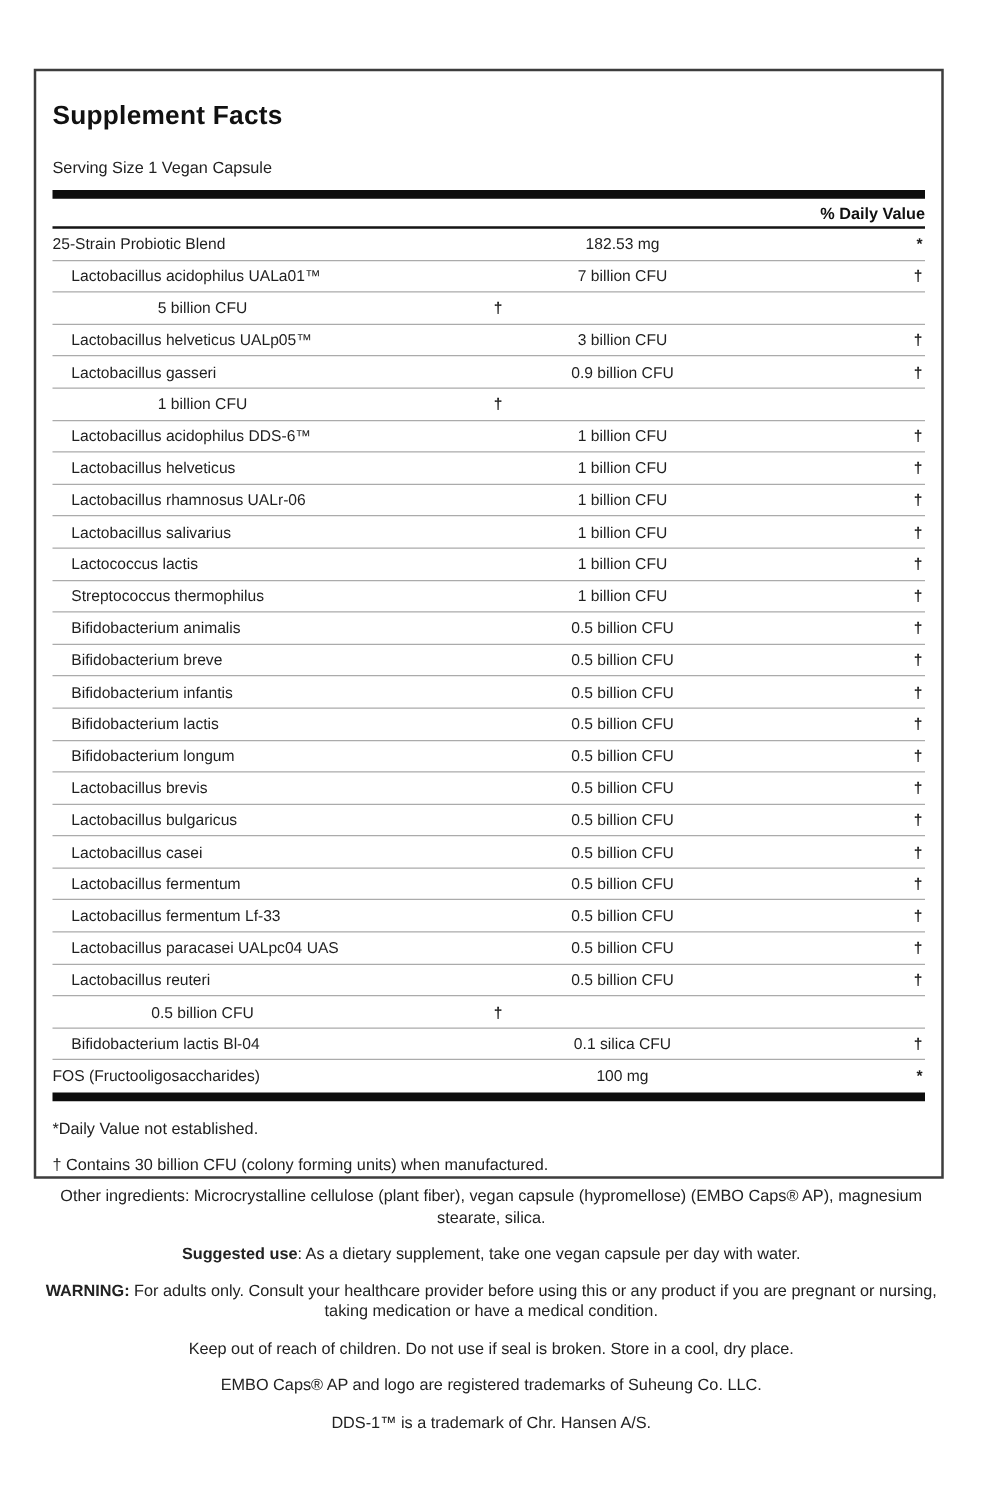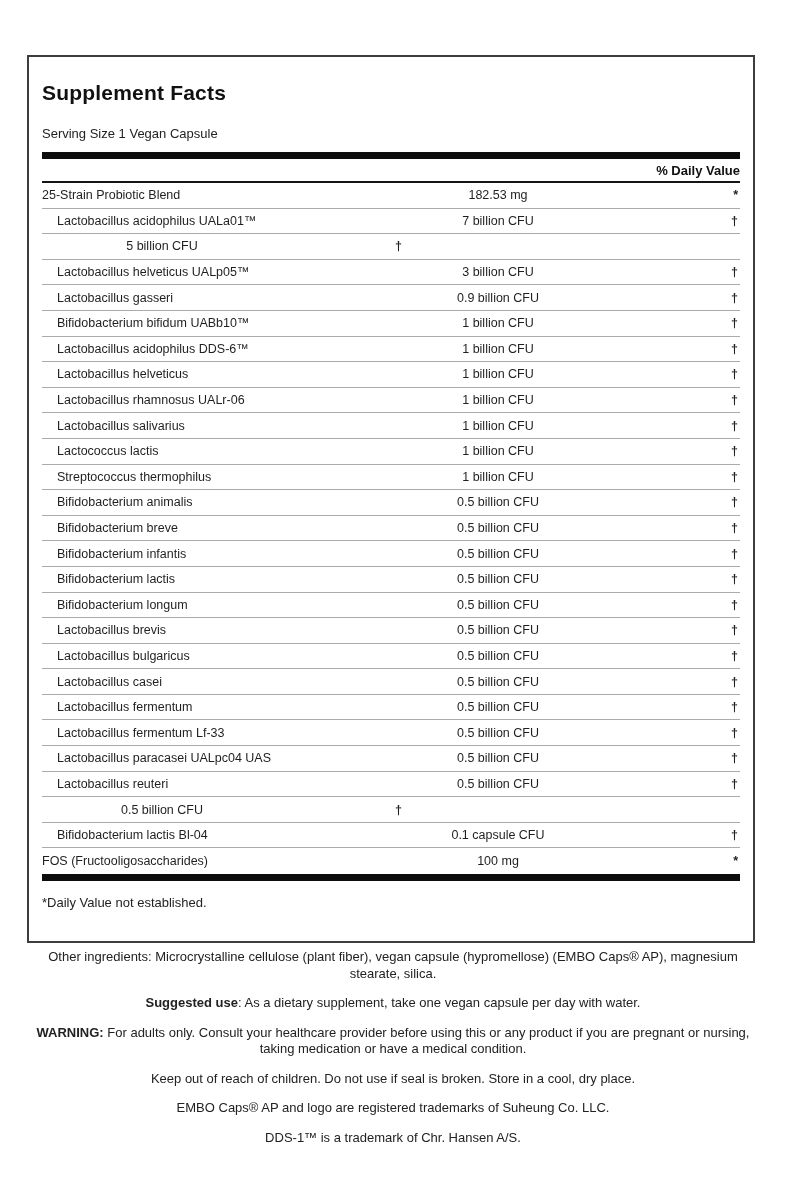--- a/index.html
+++ b/index.html
@@ -74,21 +74,20 @@
           <span class="cell name">Lactobacillus helveticus UALp05™</span>
           <span class="cell amount">3 billion CFU</span>
           <span class="cell dv">†</span>
         </div>
         <div class="row indent">
           <span class="cell name">Lactobacillus gasseri</span>
           <span class="cell amount">0.9 billion CFU</span>
           <span class="cell dv">†</span>
         </div>
         <div class="row indent">
-          <span class="cell name">Bifidobacterium bifidum UABb10™</span>
           <span class="cell amount">1 billion CFU</span>
           <span class="cell dv">†</span>
         </div>
         <div class="row indent">
           <span class="cell name">Lactobacillus acidophilus DDS-6™</span>
           <span class="cell amount">1 billion CFU</span>
           <span class="cell dv">†</span>
         </div>
         <div class="row indent">
           <span class="cell name">Lactobacillus helveticus</span>
@@ -174,33 +173,34 @@
           <span class="cell name">Lactobacillus reuteri</span>
           <span class="cell amount">0.5 billion CFU</span>
           <span class="cell dv">†</span>
         </div>
         <div class="row indent">
           <span class="cell amount">0.5 billion CFU</span>
           <span class="cell dv">†</span>
         </div>
         <div class="row indent">
           <span class="cell name">Bifidobacterium lactis Bl-04</span>
-          <span class="cell amount">0.1 capsule CFU</span>
+          <span class="cell amount">0.1 silica CFU</span>
           <span class="cell dv">†</span>
         </div>
         <div class="row">
           <span class="cell name">FOS (Fructooligosaccharides)</span>
           <span class="cell amount">100 mg</span>
           <span class="cell dv">*</span>
         </div>
       </div>
 
     <div class="bar bottom"></div>
 
     <div class="footnote">*Daily Value not established.</div>
+    <div class="footnote">† Contains 30 billion CFU (colony forming units) when manufactured.</div>
   </div>
 
   <div class="notes">
       <p class="note">Other ingredients: Microcrystalline cellulose (plant fiber), vegan capsule (hypromellose) (EMBO Caps® AP), magnesium stearate, silica.</p>
       <p class="note"><b>Suggested use</b>: As a dietary supplement, take one vegan capsule per day with water.</p>
       <p class="note"><b>WARNING:</b> For adults only. Consult your healthcare provider before using this or any product if you are pregnant or nursing, taking medication or have a medical condition.</p>
       <p class="note">Keep out of reach of children. Do not use if seal is broken. Store in a cool, dry place.</p>
       <p class="note">EMBO Caps® AP and logo are registered trademarks of Suheung Co. LLC.</p>
       <p class="note">DDS-1™ is a trademark of Chr. Hansen A/S.</p>
     </div>

